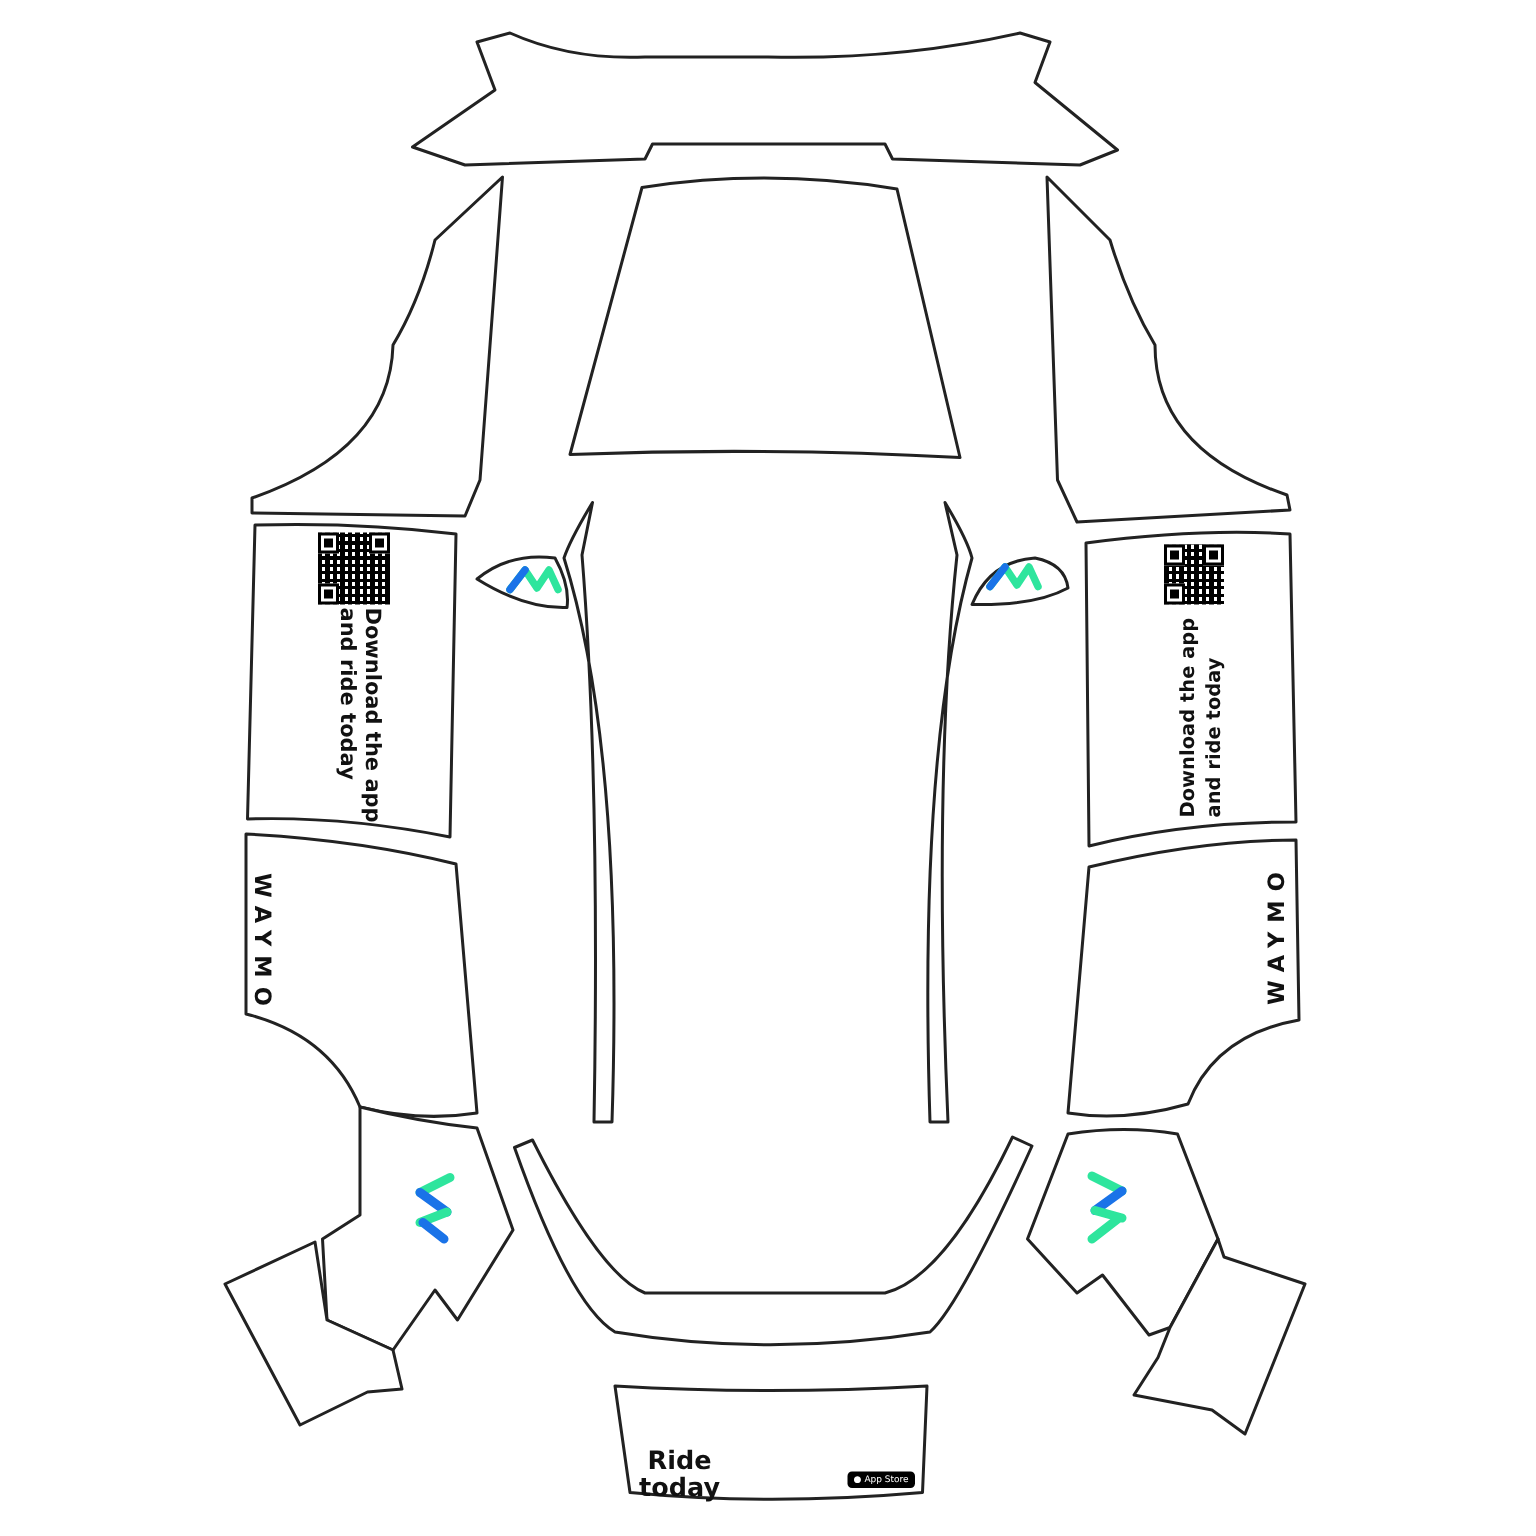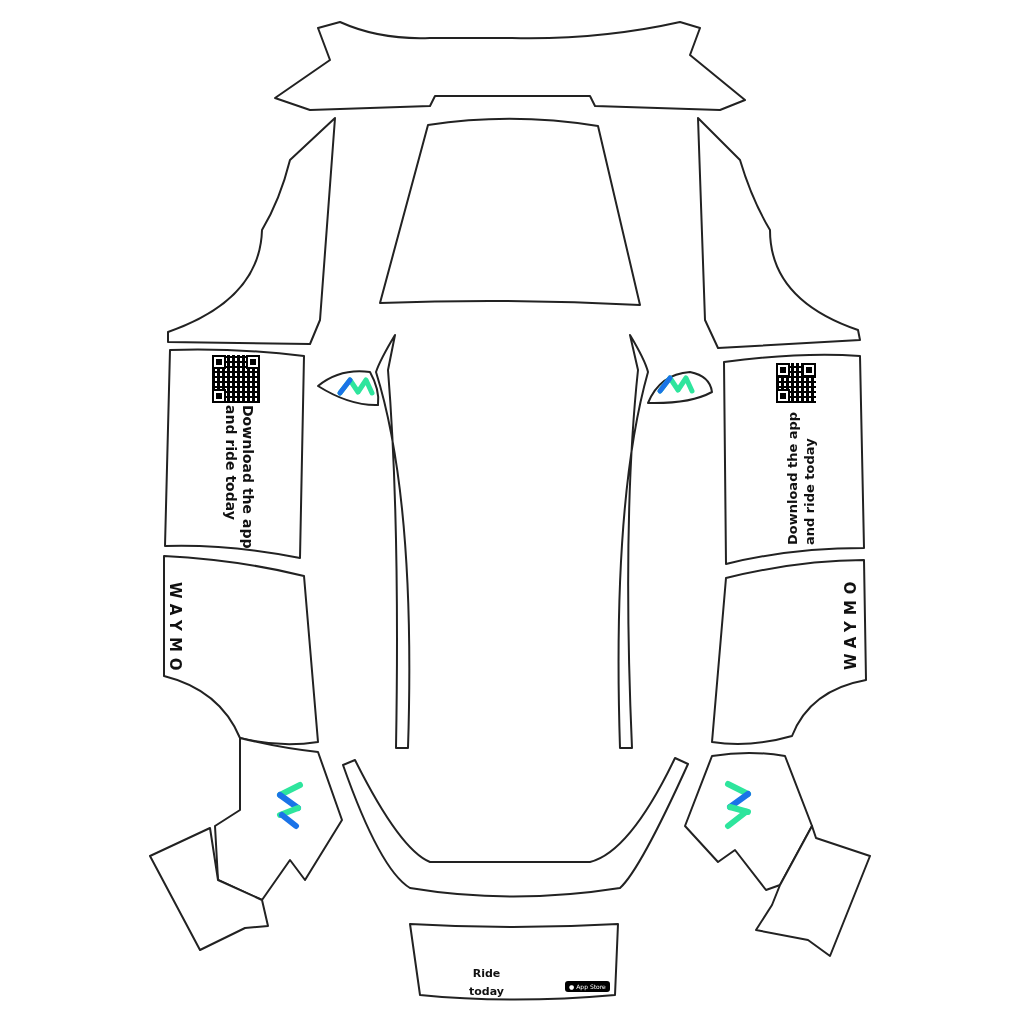--- a/index.html
+++ b/index.html
@@ -96,20 +96,20 @@
     <div class="f" style="left:0;bottom:0"></div>
 </div>
 <div class="txt rotm90" style="left:784px;top:545px;font-size:13px;line-height:17px;">
   <div>Download the app</div>
   <div>and ride today</div>
 </div>
 
 <div class="waymo rot90" style="left:184px;top:582px;">WAYMO</div>
 <div class="waymo rotm90" style="left:842px;top:670px;">WAYMO</div>
 
-<div class="txt" style="left:426px;top:965px;font-size:11px;line-height:18px;text-align:center;margin-left:43px;">
+<div class="txt" style="left:426px;top:965px;font-size:17px;line-height:18px;text-align:center;">
   <div>Ride</div>
   <div>today</div>
 </div>
 <div class="appstore" style="left:565px;top:981px;">
   <span>●</span>
   <span>App Store</span>
 </div>
 
 </body></html>

